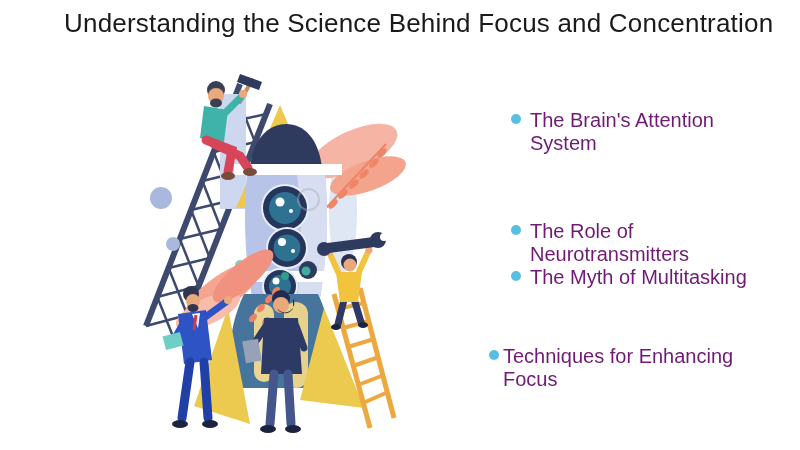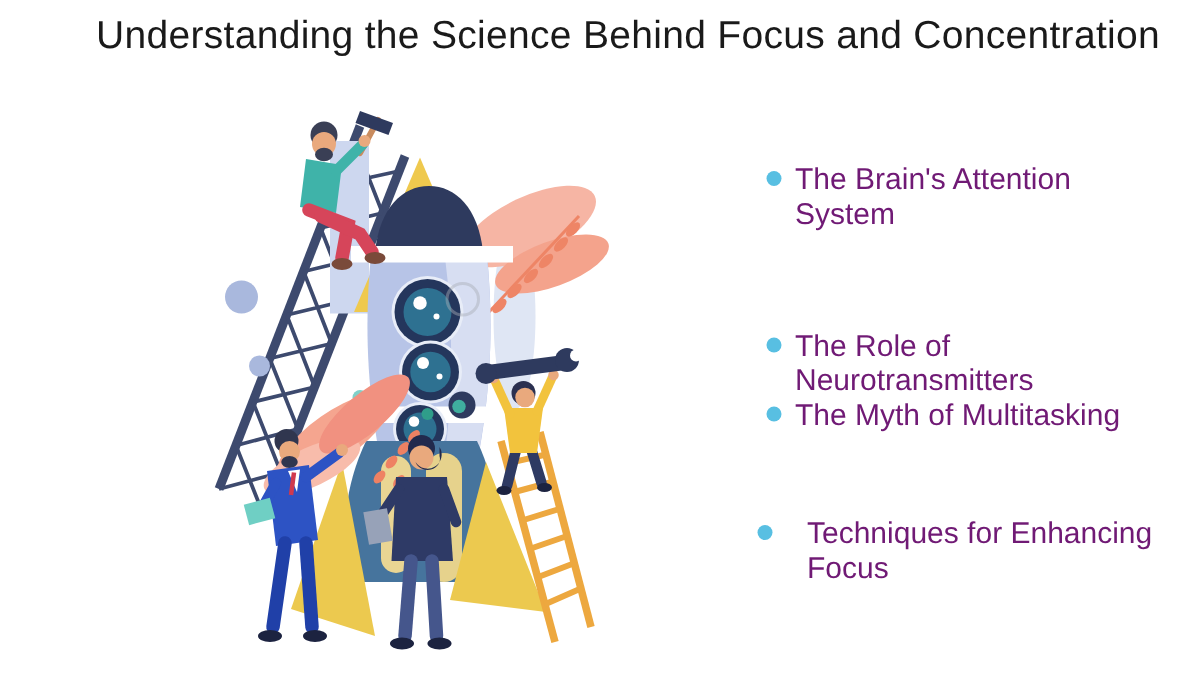--- a/index.html
+++ b/index.html
@@ -35,21 +35,21 @@
     flex:0 0 auto;width:10px;height:10px;border-radius:50%;
     margin-top:5px;margin-right:9px;background:#58bfe2;
   }
   .bullet-item .label{
     font-size:20px;line-height:23px;color:#701a75;
     white-space:pre-line;width:250px;
   }
   .bullet-item:nth-child(1){left:511px;top:109px;}
   .bullet-item:nth-child(2){left:511px;top:185px;margin-top:35px;}
   .bullet-item:nth-child(3){left:511px;top:266px;justify-content:space-between;}
-  .bullet-item:nth-child(4){left:505px;top:345px;gap:19px;}
+  .bullet-item:nth-child(4){left:489px;top:345px;}
   .bullet-item:nth-child(4) .dot{margin-right:4px;}
 </style>
 </head>
 <body>
 
 <div class="slide">
 
   <h1 class="slide-title">Understanding the Science Behind Focus and Concentration</h1>
 
   <div class="illustration">

